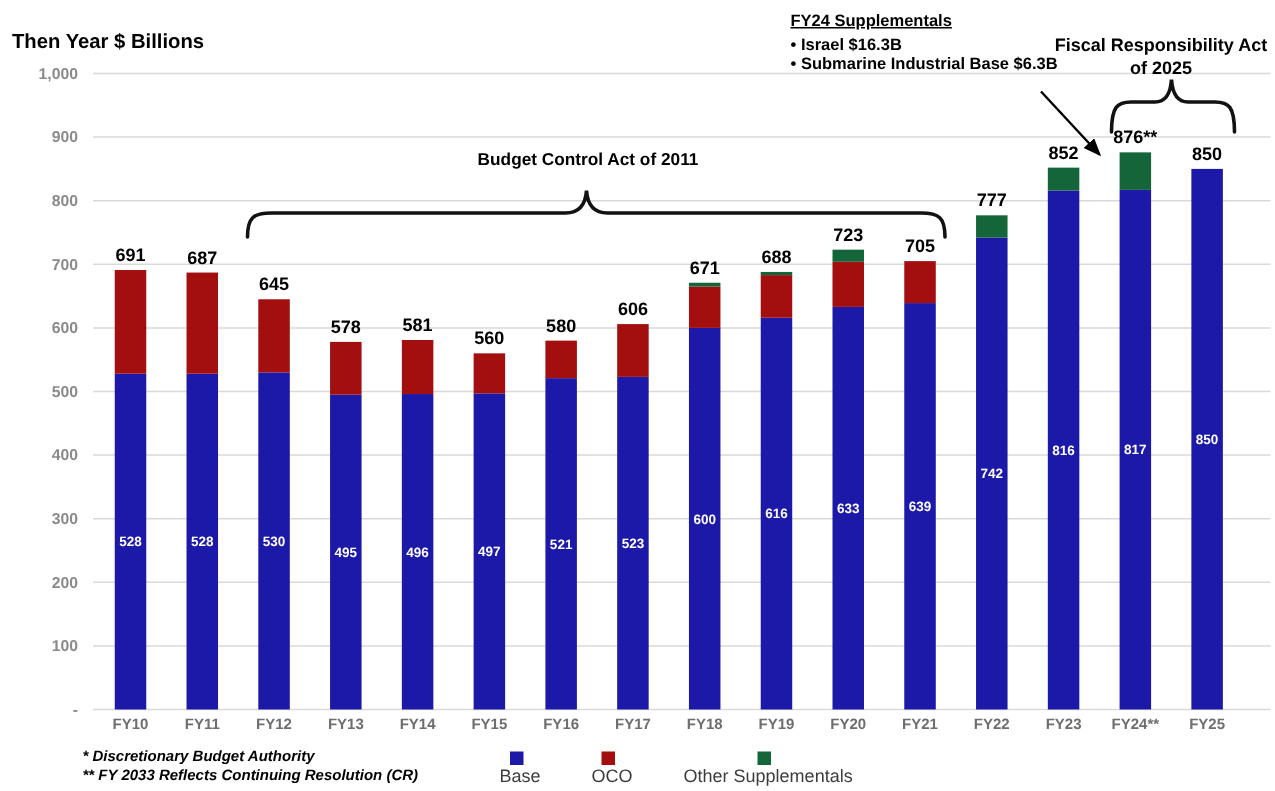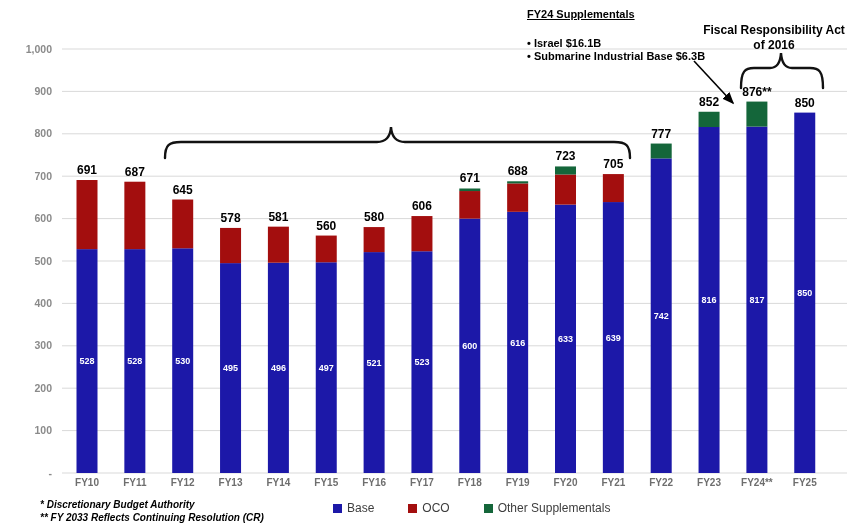--- a/index.html
+++ b/index.html
@@ -13,45 +13,46 @@
   }
   svg.chart { position:absolute; left:0; top:0; }
   
   .ytick  { font:bold 10.5px "Liberation Sans", sans-serif; fill:#8a8a8a; }
   .xtick  { font:bold 10px "Liberation Sans", sans-serif; fill:#6e6e6e; }
   .total  { font:bold 12px "Liberation Sans", sans-serif; fill:#000; }
   .inbar  { font:bold 9px "Liberation Sans", sans-serif; fill:#fff; }
   .brace  { fill:none; stroke:#121212; stroke-width:2.4; stroke-linecap:round; }
   
   .supp-block { position:absolute; left:527px; top:8px; color:#000; }
-  .supp-heading { font-size:11px; font-weight:bold; text-decoration:underline; margin-bottom:17px; }
+  .supp-heading { font-size:11px; font-weight:bold; text-decoration:underline; margin-bottom:4px; }
   .supp-item { font-size:11px; font-weight:bold; line-height:13px; }
   .supp-item::before { content:"• "; }
   .fra-label {
     position:absolute; left:698px; top:23px; width:152px; text-align:center;
     font-size:12px; font-weight:bold; line-height:14.5px; color:#000;
   }
   .bca-label {
     position:absolute; left:288px; top:101px; width:208px; text-align:center;
     font-size:11.5px; font-weight:bold; color:#000;
   }
   
   .legend { position:absolute; left:333px; top:501px; display:flex; align-items:center; }
-  .legend-item { display:flex; align-items:center; margin-right:34px; }
+  .legend-item { display:flex; align-items:center; margin-right:34px;flex-direction:column; }
   .legend-swatch { width:9px; height:9px; margin-right:5px; display:inline-block; }
   .legend-label { font-size:12px; color:#3d3d3d; }
   
-  .footnotes { position:absolute; left:40px; top:499px; font-size:10px;
+  .footnotes { position:absolute; left:55px; top:499px; font-size:10px;
     font-weight:bold; font-style:italic; color:#000; line-height:12.5px; }
 </style>
 </head>
 <body>
 
 <div class="canvas">
 
+  <div class="chart-title">Then Year $ Billions</div>
 
   <svg class="chart" width="850" height="527">
     <defs>
       <marker id="ah" markerWidth="9" markerHeight="8" refX="6.5" refY="3" orient="auto">
         <path d="M0,0 L7.5,3 L0,6 Z" fill="#000"></path>
       </marker>
     </defs>
     <g id="gridlines">
         <line x1="62" y1="473" x2="847" y2="473" stroke="#d9d9d9" stroke-width="1"></line>
         <line x1="62" y1="430.6" x2="847" y2="430.6" stroke="#d9d9d9" stroke-width="1"></line>
@@ -168,29 +169,30 @@
         <text x="756.9" y="486" text-anchor="middle" class="xtick">FY24**</text>
         <text x="804.75" y="486" text-anchor="middle" class="xtick">FY25</text>
       </g>
     <path class="brace" d="M165,158 C165,145 169,142 181,142 L377,142 Q390,142 391,127 Q392,142 405,142 L614,142 C626,142 630,145 630,158"></path>
     <path class="brace" d="M741,88 C741,71 745,68 754,68 L770,68 Q780,68 781,53 Q782,68 792,68 L810,68 C819,68 823,71 823,88"></path>
     <line x1="694" y1="61" x2="733" y2="103" stroke="#000" stroke-width="1.6" marker-end="url(#ah)"></line>
   </svg>
 
   <div class="supp-block">
     <div class="supp-heading">FY24 Supplementals</div>
-    <div class="supp-item">Israel $16.1B</div>
+    <div class="supp-item">Israel $16.3B</div>
     <div class="supp-item">Submarine Industrial Base $6.3B</div>
   </div>
 
   <div class="fra-label">
     <div>Fiscal Responsibility Act</div>
-    <div>of 2016</div>
+    <div>of 2025</div>
   </div>
 
+  <div class="bca-label">Budget Control Act of 2011</div>
 
   <div class="legend" id="legend">
       <div class="legend-item">
         <span class="legend-swatch" style="background: rgb(28, 24, 168);"></span>
         <span class="legend-label">Base</span>
       </div>
       <div class="legend-item">
         <span class="legend-swatch" style="background: rgb(163, 14, 14);"></span>
         <span class="legend-label">OCO</span>
       </div>

